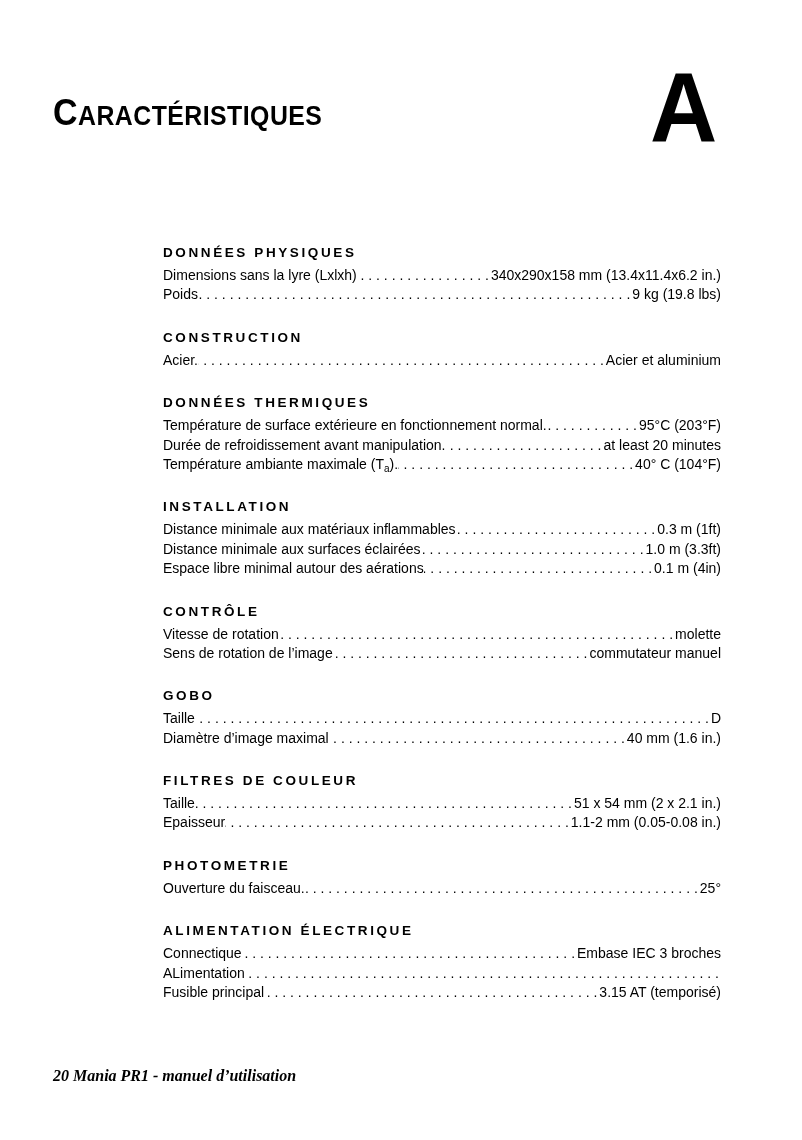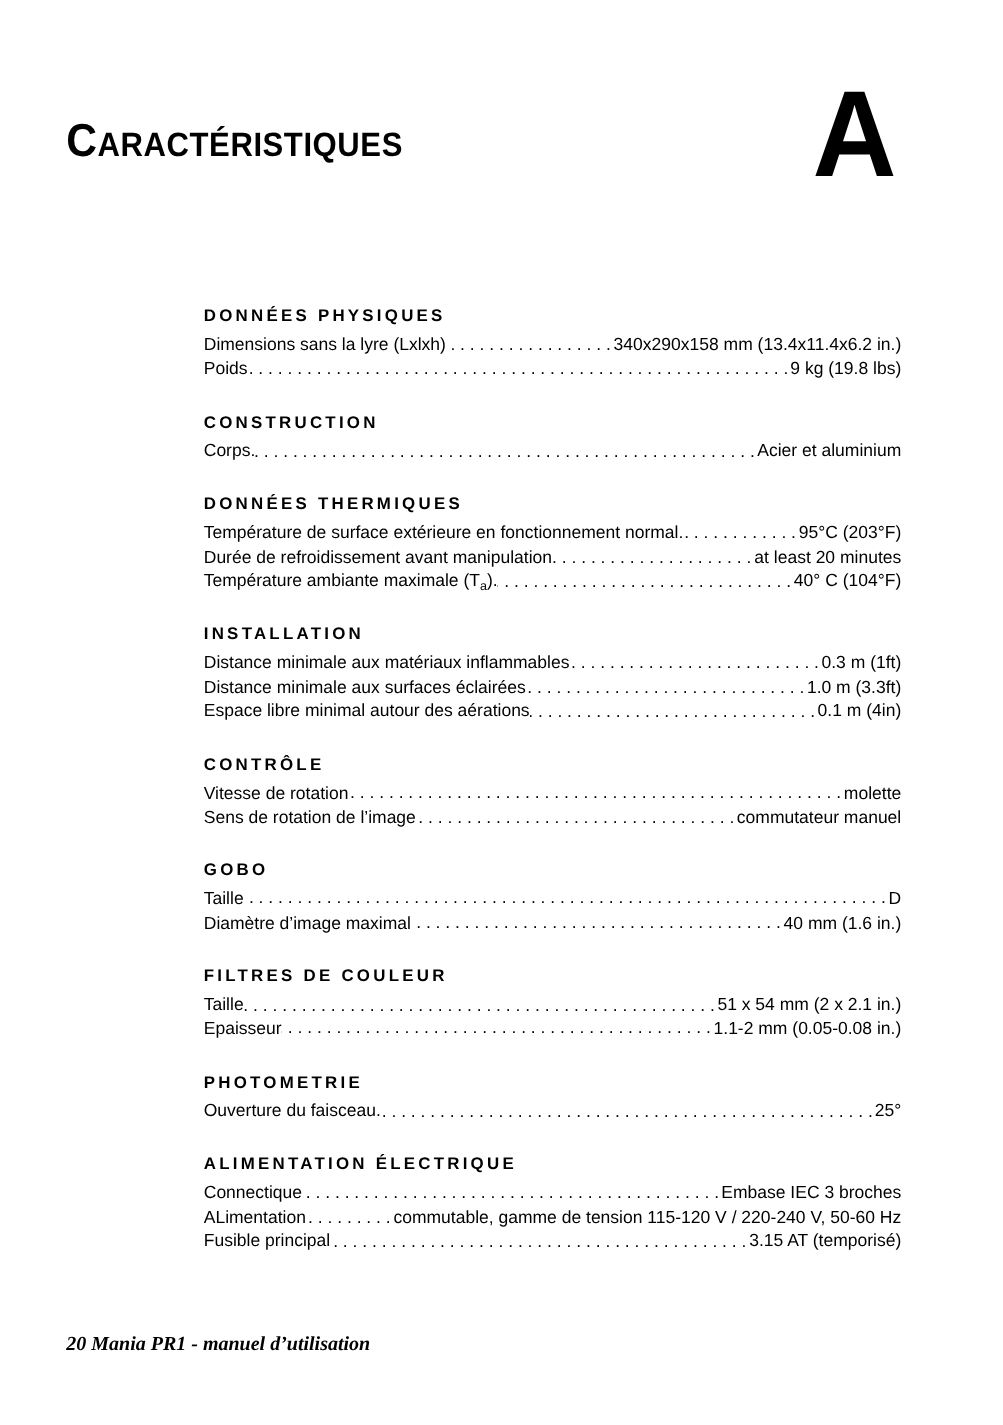--- a/index.html
+++ b/index.html
@@ -64,21 +64,21 @@
     <div class="row">
       <span class="label">Poids</span>
       <span class="leader"></span>
       <span class="value">9 kg (19.8 lbs)</span>
     </div>
   </div>
 
   <div class="section">
     <div class="section-heading">CONSTRUCTION</div>
     <div class="row">
-      <span class="label">Corps.</span>
+      <span class="label">Acier.</span>
       <span class="leader"></span>
       <span class="value">Acier et aluminium</span>
     </div>
   </div>
 
   <div class="section">
     <div class="section-heading">DONNÉES THERMIQUES</div>
     <div class="row">
       <span class="label">Température de surface extérieure en fonctionnement normal.</span>
       <span class="leader"></span>
@@ -169,21 +169,20 @@
   <div class="section">
     <div class="section-heading">ALIMENTATION ÉLECTRIQUE</div>
     <div class="row">
       <span class="label">Connectique</span>
       <span class="leader"></span>
       <span class="value">Embase IEC 3 broches</span>
     </div>
     <div class="row">
       <span class="label">ALimentation</span>
       <span class="leader"></span>
-      <span class="value">commutable, gamme de tension 115-120 V / 220-240 V, 50-60 Hz</span>
     </div>
     <div class="row">
       <span class="label">Fusible principal</span>
       <span class="leader"></span>
       <span class="value">3.15 AT (temporisé)</span>
     </div>
   </div>
 
 </div>
 

